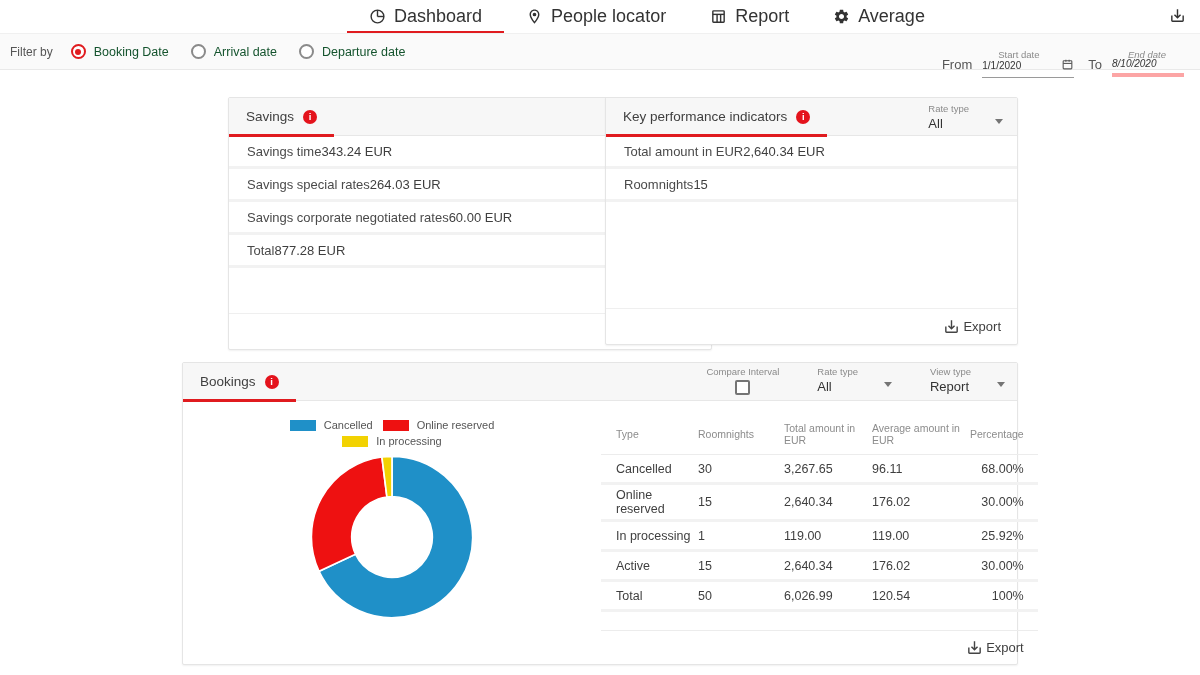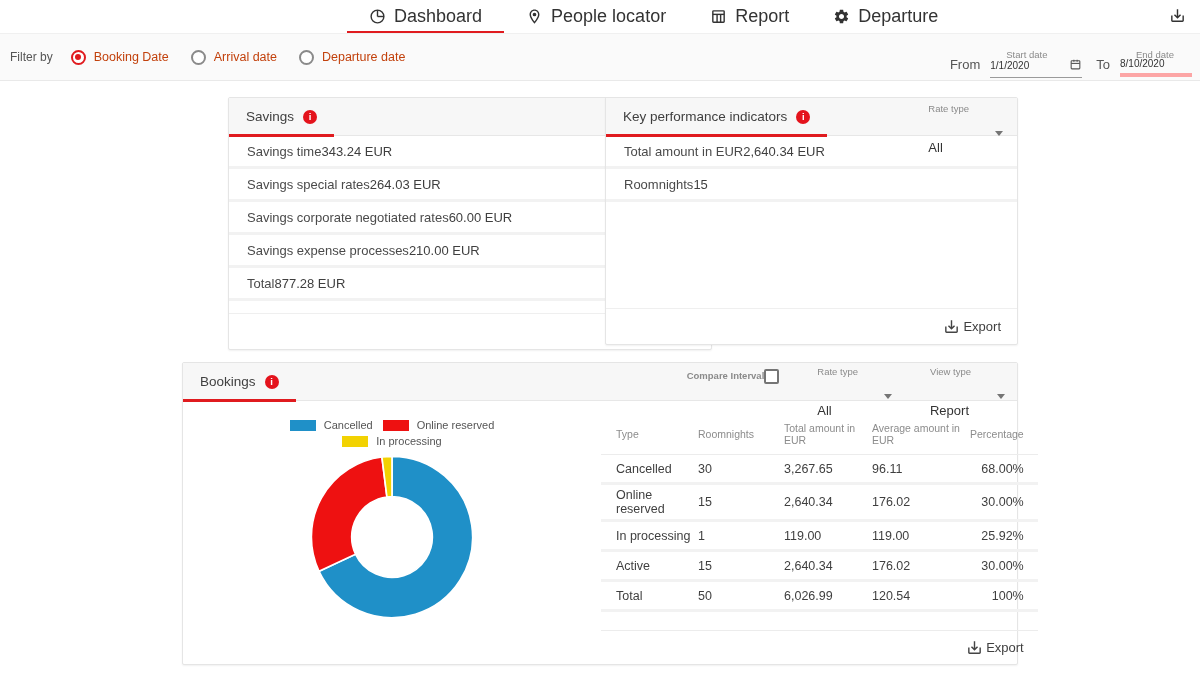--- a/index.html
+++ b/index.html
@@ -13,36 +13,36 @@
   
   .topnav { position:absolute; top:0; left:0; right:0; height:33px; background:#fff; }
   .tabs { position:absolute; left:347px; top:0; height:33px; display:flex; }
   .tab { position:relative; display:flex; align-items:center; gap:8px; padding:0 22px;
          font-size:18px; color:#333; cursor:pointer; }
   .tab svg { display:block; }
   .tab.active::after { content:""; position:absolute; left:0; right:0; bottom:0; height:2px; background:var(--accent); }
   .top-download { position:absolute; right:14px; top:7px; cursor:pointer; }
 
   
-  .filterbar { position:absolute; top:33px; left:0; right:0; height:48px;
+  .filterbar { position:absolute; top:33px; left:0; right:0; height:37px;
                background:#fafafa; border-top:1px solid #f0f0f0; border-bottom:1px solid #e9e9e9;
                display:flex; align-items:center; padding:0 10px; }
   .filterby { font-size:12px; color:#555; margin-right:18px; }
-  .radio-opt { display:flex; gap:8px; margin-right:22px; font-size:12.5px; color:#c2410c; cursor:pointer; }
+  .radio-opt { display:flex; align-items:center; gap:8px; margin-right:22px; font-size:12.5px; color:#14532d; cursor:pointer; }
   .radio { width:15px; height:15px; border-radius:50%; border:2px solid #8a8a8a; position:relative; background:#fff; flex:0 0 auto; }
   .radio.sel { border-color:var(--accent); }
   .radio.sel::after { content:""; position:absolute; left:2.5px; top:2.5px; width:6px; height:6px; border-radius:50%; background:var(--accent); }
 
   .dates { position:absolute; right:0; top:0; height:52px; display:flex; align-items:center; }
   .date-word { font-size:13px; color:#555; margin:0 10px 2px 0; padding-top:10px; }
   .date-field { position:relative; width:92px; margin-right:14px; padding-top:12px; }
   .date-field .flabel { font-size:9.5px; color:#8a8a8a; position:absolute; top:6px; left:16px; }
   .date-field .fval { font-size:10px; color:#333; padding:3px 0 4px 0; display:flex; align-items:center; justify-content:space-between; }
   .date-field.start .fval { border-bottom:1px solid #9a9a9a; }
-  .date-field.end   { width:72px; margin-right:8px; }
+  .date-field.end   { width:72px; margin-right:16px;font-style:italic; }
   .date-field.end .fval { border-bottom:4px solid #fca5a5; }
 
   
   .panel { position:absolute; background:#fff; border:1px solid #e5e5e5; border-radius:2px;
            box-shadow:0 1px 2px rgba(0,0,0,.06); display:flex; flex-direction:column; }
   .panel-header { height:38px; background:#f7f7f7; border-bottom:1px solid #e7e7e7;
                   display:flex; align-items:center; position:relative; flex:0 0 auto; }
   .panel-tab { position:relative; height:38px; display:flex; align-items:center; gap:9px;
                padding:0 17px; font-size:13.5px; color:#3f3f3f; }
   .panel-tab::after { content:""; position:absolute; left:0; right:0; bottom:-1px; height:3px; background:var(--accent); }
@@ -50,36 +50,36 @@
                font-size:9.5px; font-weight:bold; display:flex; align-items:center; justify-content:center; }
 
   .kv-row { height:33px; border-bottom:3px solid #f2f2f2; display:flex; align-items:center;
             justify-content:flex-start; padding:0 18px; font-size:13px; color:#4a4a4a; background:#fff; }
   .kv-row .val { color:#3f3f3f; }
 
   .export-row { margin-top:auto; height:36px; display:flex; align-items:center; justify-content:flex-end;
                 padding:0 16px; gap:3px; font-size:13px; color:#3f3f3f; border-top:1px solid #efefef; cursor:pointer; }
 
   .dd { display:flex; align-items:center; gap:26px; }
-  .dd .dd-texts { display:flex; flex-direction:column;gap:24px; }
+  .dd .dd-texts { display:flex; flex-direction:column; }
   .dd .dd-label { font-size:9.5px; color:#8a8a8a; margin-bottom:2px; }
   .dd .dd-value { font-size:13px; color:#333; }
   .caret { width:0; height:0; border-left:4.5px solid transparent; border-right:4.5px solid transparent;
            border-top:5px solid #757575; margin-top:8px; }
 
   #panel-savings { left:182px; top:97px; width:484px; height:253px;margin-left:46px; }
   #panel-kpi     { left:605px; top:97px; width:413px; height:248px; }
   #panel-bookings{ left:182px; top:362px; width:836px; height:303px; }
 
   
   .kpi-dd { position:absolute; right:14px; top:5px; }
 
   
   .bk-controls { position:absolute; right:12px; top:3px; display:flex; align-items:flex-start; gap:38px; }
-  .bk-compare { display:flex; flex-direction:row; align-items:center;font-weight:bold; }
+  .bk-compare { display:flex; flex-direction:column; align-items:center; }
   .bk-compare .dd-label { font-size:9.5px; color:#8a8a8a; }
   .checkbox { width:15px; height:15px; border:2px solid #757575; border-radius:2px; background:#fff; margin-top:3px; cursor:pointer; }
 
   
   .bk-body { flex:1; display:flex; padding-top:12px; }
   .bk-left { width:418px; display:flex; flex-direction:column; align-items:center; flex:0 0 auto; }
   .legend { display:flex; flex-direction:column; align-items:center; gap:4px; margin-top:6px; }
   .legend-row { display:flex; align-items:center; gap:10px; }
   .legend-item { display:flex; align-items:center; gap:8px; font-size:11px; color:#555; }
   .swatch { width:26px; height:11px; display:inline-block; }
@@ -129,21 +129,21 @@
           </svg>
       </span>
       <span>Report</span>
     </div>
     <div class="tab">
       <span>
         <svg width="17" height="17" viewBox="0 0 24 24">
             <path fill="#333" d="M19.14 12.94c.04-.3.06-.61.06-.94 0-.32-.02-.64-.07-.94l2.03-1.58c.18-.14.23-.41.12-.61l-1.92-3.32c-.12-.22-.37-.29-.59-.22l-2.39.96c-.5-.38-1.03-.7-1.62-.94l-.36-2.54c-.04-.24-.24-.41-.48-.41h-3.84c-.24 0-.43.17-.47.41l-.36 2.54c-.59.24-1.13.57-1.62.94l-2.39-.96c-.22-.08-.47 0-.59.22L2.74 8.87c-.12.21-.08.47.12.61l2.03 1.58c-.05.3-.09.63-.09.94s.02.64.07.94l-2.03 1.58c-.18.14-.23.41-.12.61l1.92 3.32c.12.22.37.29.59.22l2.39-.96c.5.38 1.03.7 1.62.94l.36 2.54c.05.24.24.41.48.41h3.84c.24 0 .44-.17.47-.41l.36-2.54c.59-.24 1.13-.56 1.62-.94l2.39.96c.22.08.47 0 .59-.22l1.92-3.32c.12-.22.07-.47-.12-.61l-2.01-1.58zM12 15.6c-1.98 0-3.6-1.62-3.6-3.6s1.62-3.6 3.6-3.6 3.6 1.62 3.6 3.6-1.62 3.6-3.6 3.6z"></path>
           </svg>
       </span>
-      <span>Departure</span>
+      <span>Average</span>
     </div>
   </div>
   <div class="top-download">
     <svg class="dl-icon" viewBox="0 0 24 24">
         <path fill="#333" d="M19 12v7H5v-7H3v7c0 1.1.9 2 2 2h14c1.1 0 2-.9 2-2v-7h-2zm-6 .67l2.59-2.58L17 11.5l-5 5-5-5 1.41-1.41L11 12.67V3h2v9.67z"></path>
       </svg>
   </div>
 </div>
 
 <div class="filterbar">
@@ -199,24 +199,20 @@
     <span>Savings time</span>
       <span class="val">343.24 EUR</span>
   </div>
   <div class="kv-row">
     <span>Savings special rates</span>
       <span class="val">264.03 EUR</span>
   </div>
   <div class="kv-row">
     <span>Savings corporate negotiated rates</span>
       <span class="val">60.00 EUR</span>
-  </div>
-  <div class="kv-row">
-    <span>Savings expense processes</span>
-      <span class="val">210.00 EUR</span>
   </div>
   <div class="kv-row">
     <span>Total</span>
       <span class="val">877.28 EUR</span>
   </div>
   <div class="export-row">
     <svg class="dl-icon" viewBox="0 0 24 24">
         <path fill="#444" d="M19 12v7H5v-7H3v7c0 1.1.9 2 2 2h14c1.1 0 2-.9 2-2v-7h-2zm-6 .67l2.59-2.58L17 11.5l-5 5-5-5 1.41-1.41L11 12.67V3h2v9.67z"></path>
       </svg>
     <span>Export</span>

